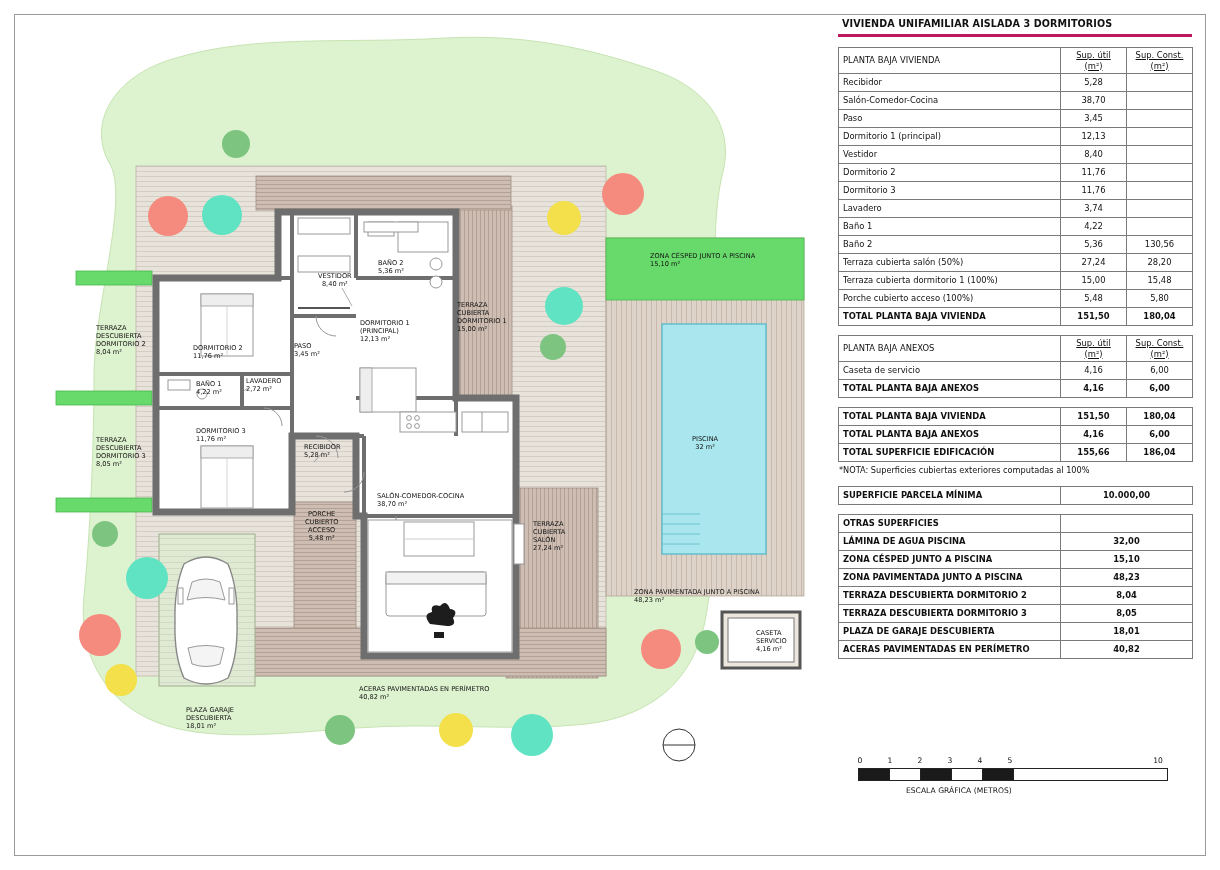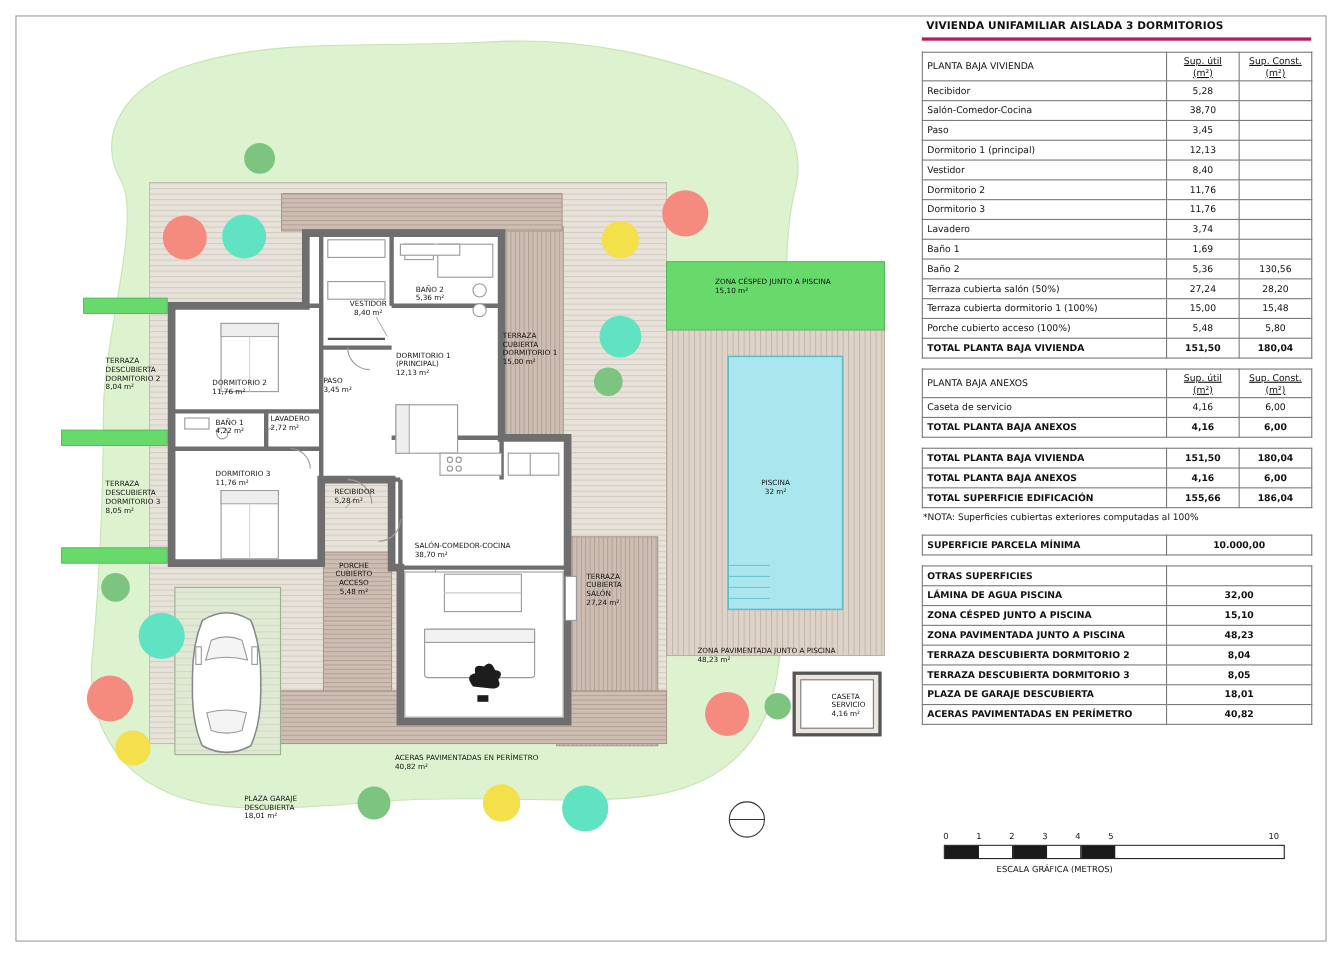--- a/index.html
+++ b/index.html
@@ -356,21 +356,21 @@
 SALÓN
 27,24 m²</div>
     <div class="lbl" style="left:80px; top:308px;">TERRAZA
 DESCUBIERTA
 DORMITORIO 2
 8,04 m²</div>
     <div class="lbl" style="left:80px; top:420px;">TERRAZA
 DESCUBIERTA
 DORMITORIO 3
 8,05 m²</div>
-    <div class="lbl" style="left:170px; top:706px;margin-left:36px;">PLAZA GARAJE
+    <div class="lbl" style="left:170px; top:690px;">PLAZA GARAJE
 DESCUBIERTA
 18,01 m²</div>
     <div class="lbl" style="left:343px; top:669px;">ACERAS PAVIMENTADAS EN PERÍMETRO
 40,82 m²</div>
     <div class="lbl" style="left:634px; top:236px;">ZONA CÉSPED JUNTO A PISCINA
 15,10 m²</div>
     <div class="lbl c" style="left:676px; top:419px;">PISCINA
 32 m²</div>
     <div class="lbl" style="left:618px; top:572px;">ZONA PAVIMENTADA JUNTO A PISCINA
 48,23 m²</div>
@@ -434,21 +434,21 @@
             <td class="num">11,76</td>
             <td class="num"></td>
           </tr>
       <tr>
             <td>Lavadero</td>
             <td class="num">3,74</td>
             <td class="num"></td>
           </tr>
       <tr>
             <td>Baño 1</td>
-            <td class="num">1,69</td>
+            <td class="num">4,22</td>
             <td class="num"></td>
           </tr>
       <tr>
             <td>Baño 2</td>
             <td class="num">5,36</td>
             <td class="num">130,56</td>
           </tr>
       <tr>
             <td>Terraza cubierta salón (50%)</td>
             <td class="num">27,24</td>

